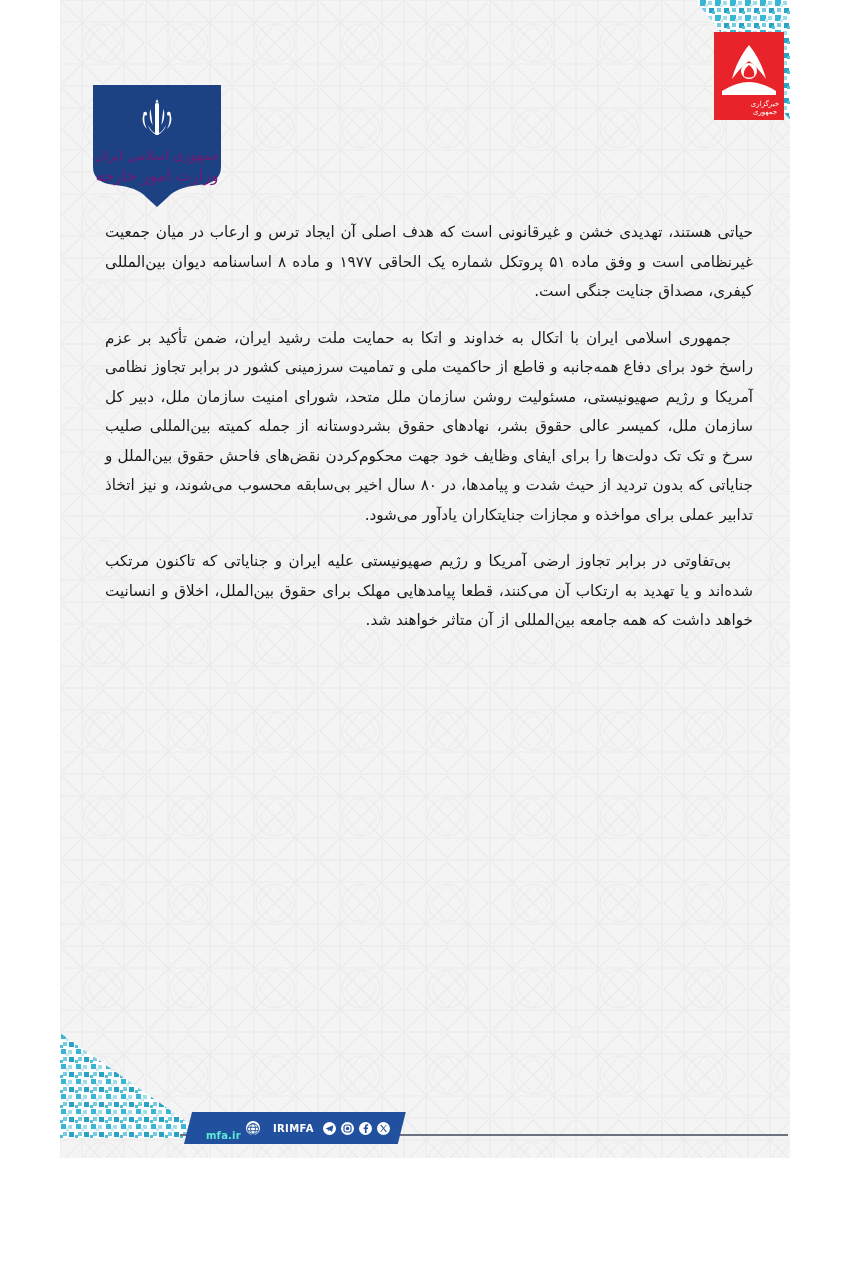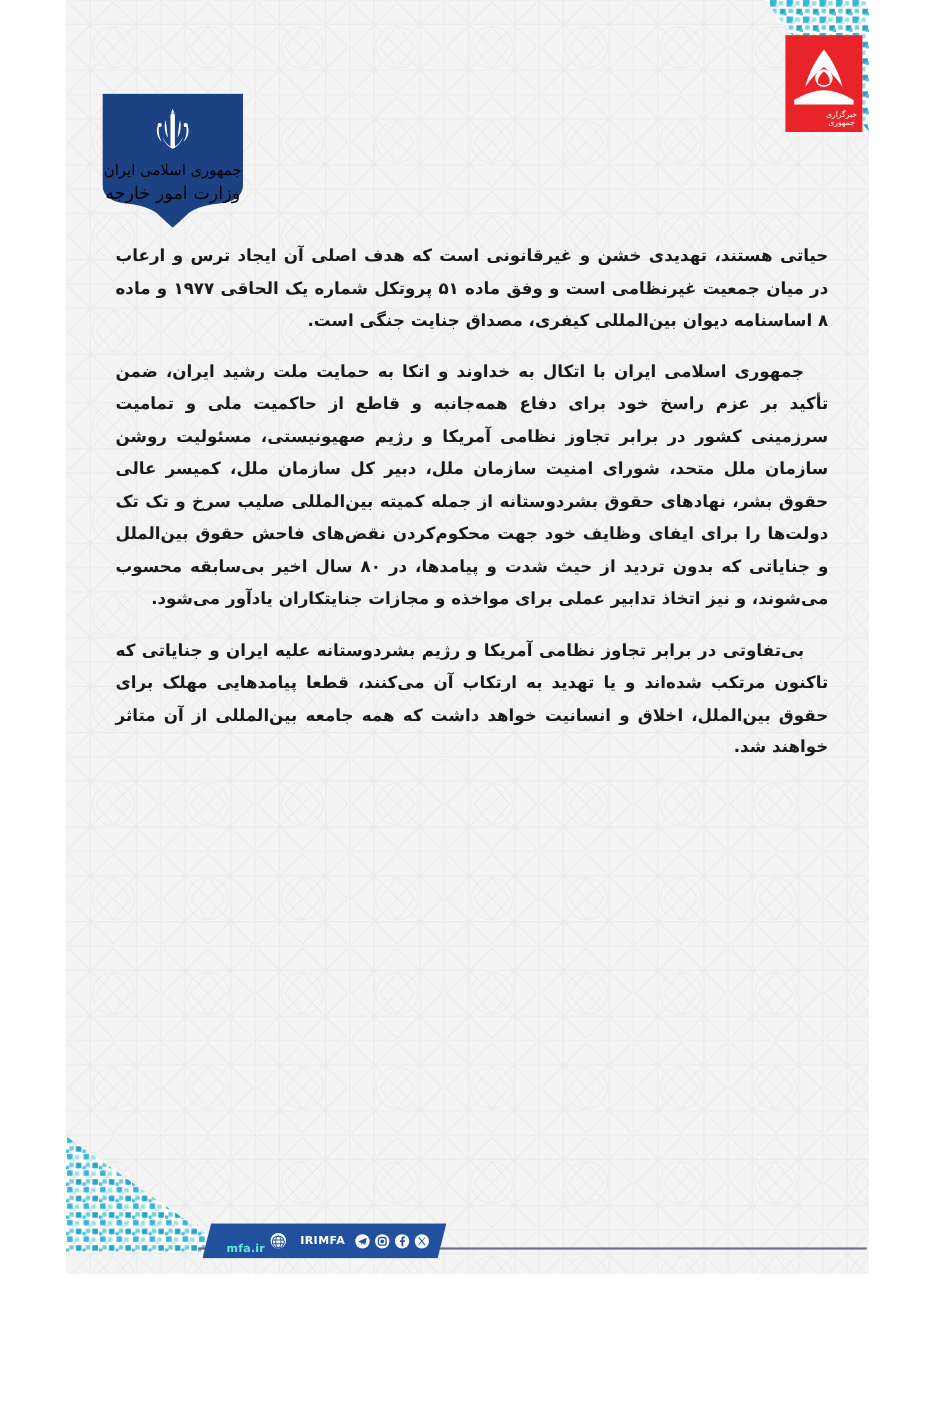--- a/index.html
+++ b/index.html
@@ -66,21 +66,21 @@
     text-align: center;
     color: #ffffff;
     font-size: 40px;
     line-height: 1;
   }
   #emblem-shield .emblem-line1,
   #emblem-shield .emblem-line2 {
     position: absolute;
     left: 0; right: 0;
     text-align: center;
-    color: #000000;
+    color: #701a75;
     font-family: "DejaVu Sans", "Liberation Sans", sans-serif;
   }
   #emblem-shield .emblem-line1 { top: 62px; font-size: 13.5px; letter-spacing: .3px; }
   #emblem-shield .emblem-line2 { top: 81px; font-size: 16px; opacity: .97; }
 
   
   .mosaic {
     position: absolute;
     pointer-events: none;
   }
@@ -134,21 +134,20 @@
     text-align: justify;
     color: #1a1a1a;
   }
   .para {
     font-size: 15.2px;
     line-height: 29.5px;
     margin: 0 0 17px 0;
     text-align: justify;
     text-justify: inter-word;
     font-family: "DejaVu Sans", "Liberation Sans", sans-serif;
-    font-weight: bold;
   }
   .para.indent { text-indent: 22px; }
 
   
   #footer-zone {
     position: absolute;
     left: 0;
     bottom: 0;
     width: 730px;
     height: 130px;
@@ -286,21 +285,21 @@
         </g>
         <path d="M35 30 C31 33 29 37 30 41 C33 43 37 43 40 41 C41 37 39 33 35 30 Z" fill="#e8242a"></path>
       </svg>
       <div class="logo-caption">خبرگزاری جمهوری</div>
     </div>
   </div>
 
   <div id="body-copy">
     <p class="para">حیاتی هستند، تهدیدی خشن و غیرقانونی است که هدف اصلی آن ایجاد ترس و ارعاب در میان جمعیت غیرنظامی است و وفق ماده ۵۱ پروتکل شماره یک الحاقی ۱۹۷۷ و ماده ۸ اساسنامه دیوان بین‌المللی کیفری، مصداق جنایت جنگی است.</p>
     <p class="para indent">جمهوری اسلامی ایران با اتکال به خداوند و اتکا به حمایت ملت رشید ایران، ضمن تأکید بر عزم راسخ خود برای دفاع همه‌جانبه و قاطع از حاکمیت ملی و تمامیت سرزمینی کشور در برابر تجاوز نظامی آمریکا و رژیم صهیونیستی، مسئولیت روشن سازمان ملل متحد، شورای امنیت سازمان ملل، دبیر کل سازمان ملل، کمیسر عالی حقوق بشر، نهادهای حقوق بشردوستانه از جمله کمیته بین‌المللی صلیب سرخ و تک تک دولت‌ها را برای ایفای وظایف خود جهت محکوم‌کردن نقض‌های فاحش حقوق بین‌الملل و جنایاتی که بدون تردید از حیث شدت و پیامدها، در ۸۰ سال اخیر بی‌سابقه محسوب می‌شوند، و نیز اتخاذ تدابیر عملی برای مواخذه و مجازات جنایتکاران یادآور می‌شود.</p>
-    <p class="para indent">بی‌تفاوتی در برابر تجاوز نظامی آمریکا و رژیم بشردوستانه علیه ایران و جنایاتی که تاکنون مرتکب شده‌اند و یا تهدید به ارتکاب آن می‌کنند، قطعا پیامدهایی مهلک برای حقوق بین‌الملل، اخلاق و انسانیت خواهد داشت که همه جامعه بین‌المللی از آن متاثر خواهند شد.</p>
+    <p class="para indent">بی‌تفاوتی در برابر تجاوز ارضی آمریکا و رژیم صهیونیستی علیه ایران و جنایاتی که تاکنون مرتکب شده‌اند و یا تهدید به ارتکاب آن می‌کنند، قطعا پیامدهایی مهلک برای حقوق بین‌الملل، اخلاق و انسانیت خواهد داشت که همه جامعه بین‌المللی از آن متاثر خواهند شد.</p>
   </div>
 
   <div id="footer-zone">
 
     <svg class="mosaic" id="mosaic-bottom-left" viewBox="0 0 160 125" aria-hidden="true">
       <defs>
         <pattern id="pixMosaicB" width="15" height="15" patternUnits="userSpaceOnUse">
           <rect width="15" height="15" fill="#ffffff"></rect>
           <rect x="1" y="1" width="5" height="5" fill="#2eb3d2"></rect>
           <rect x="8" y="2" width="4" height="4" fill="#9adbe8"></rect>

